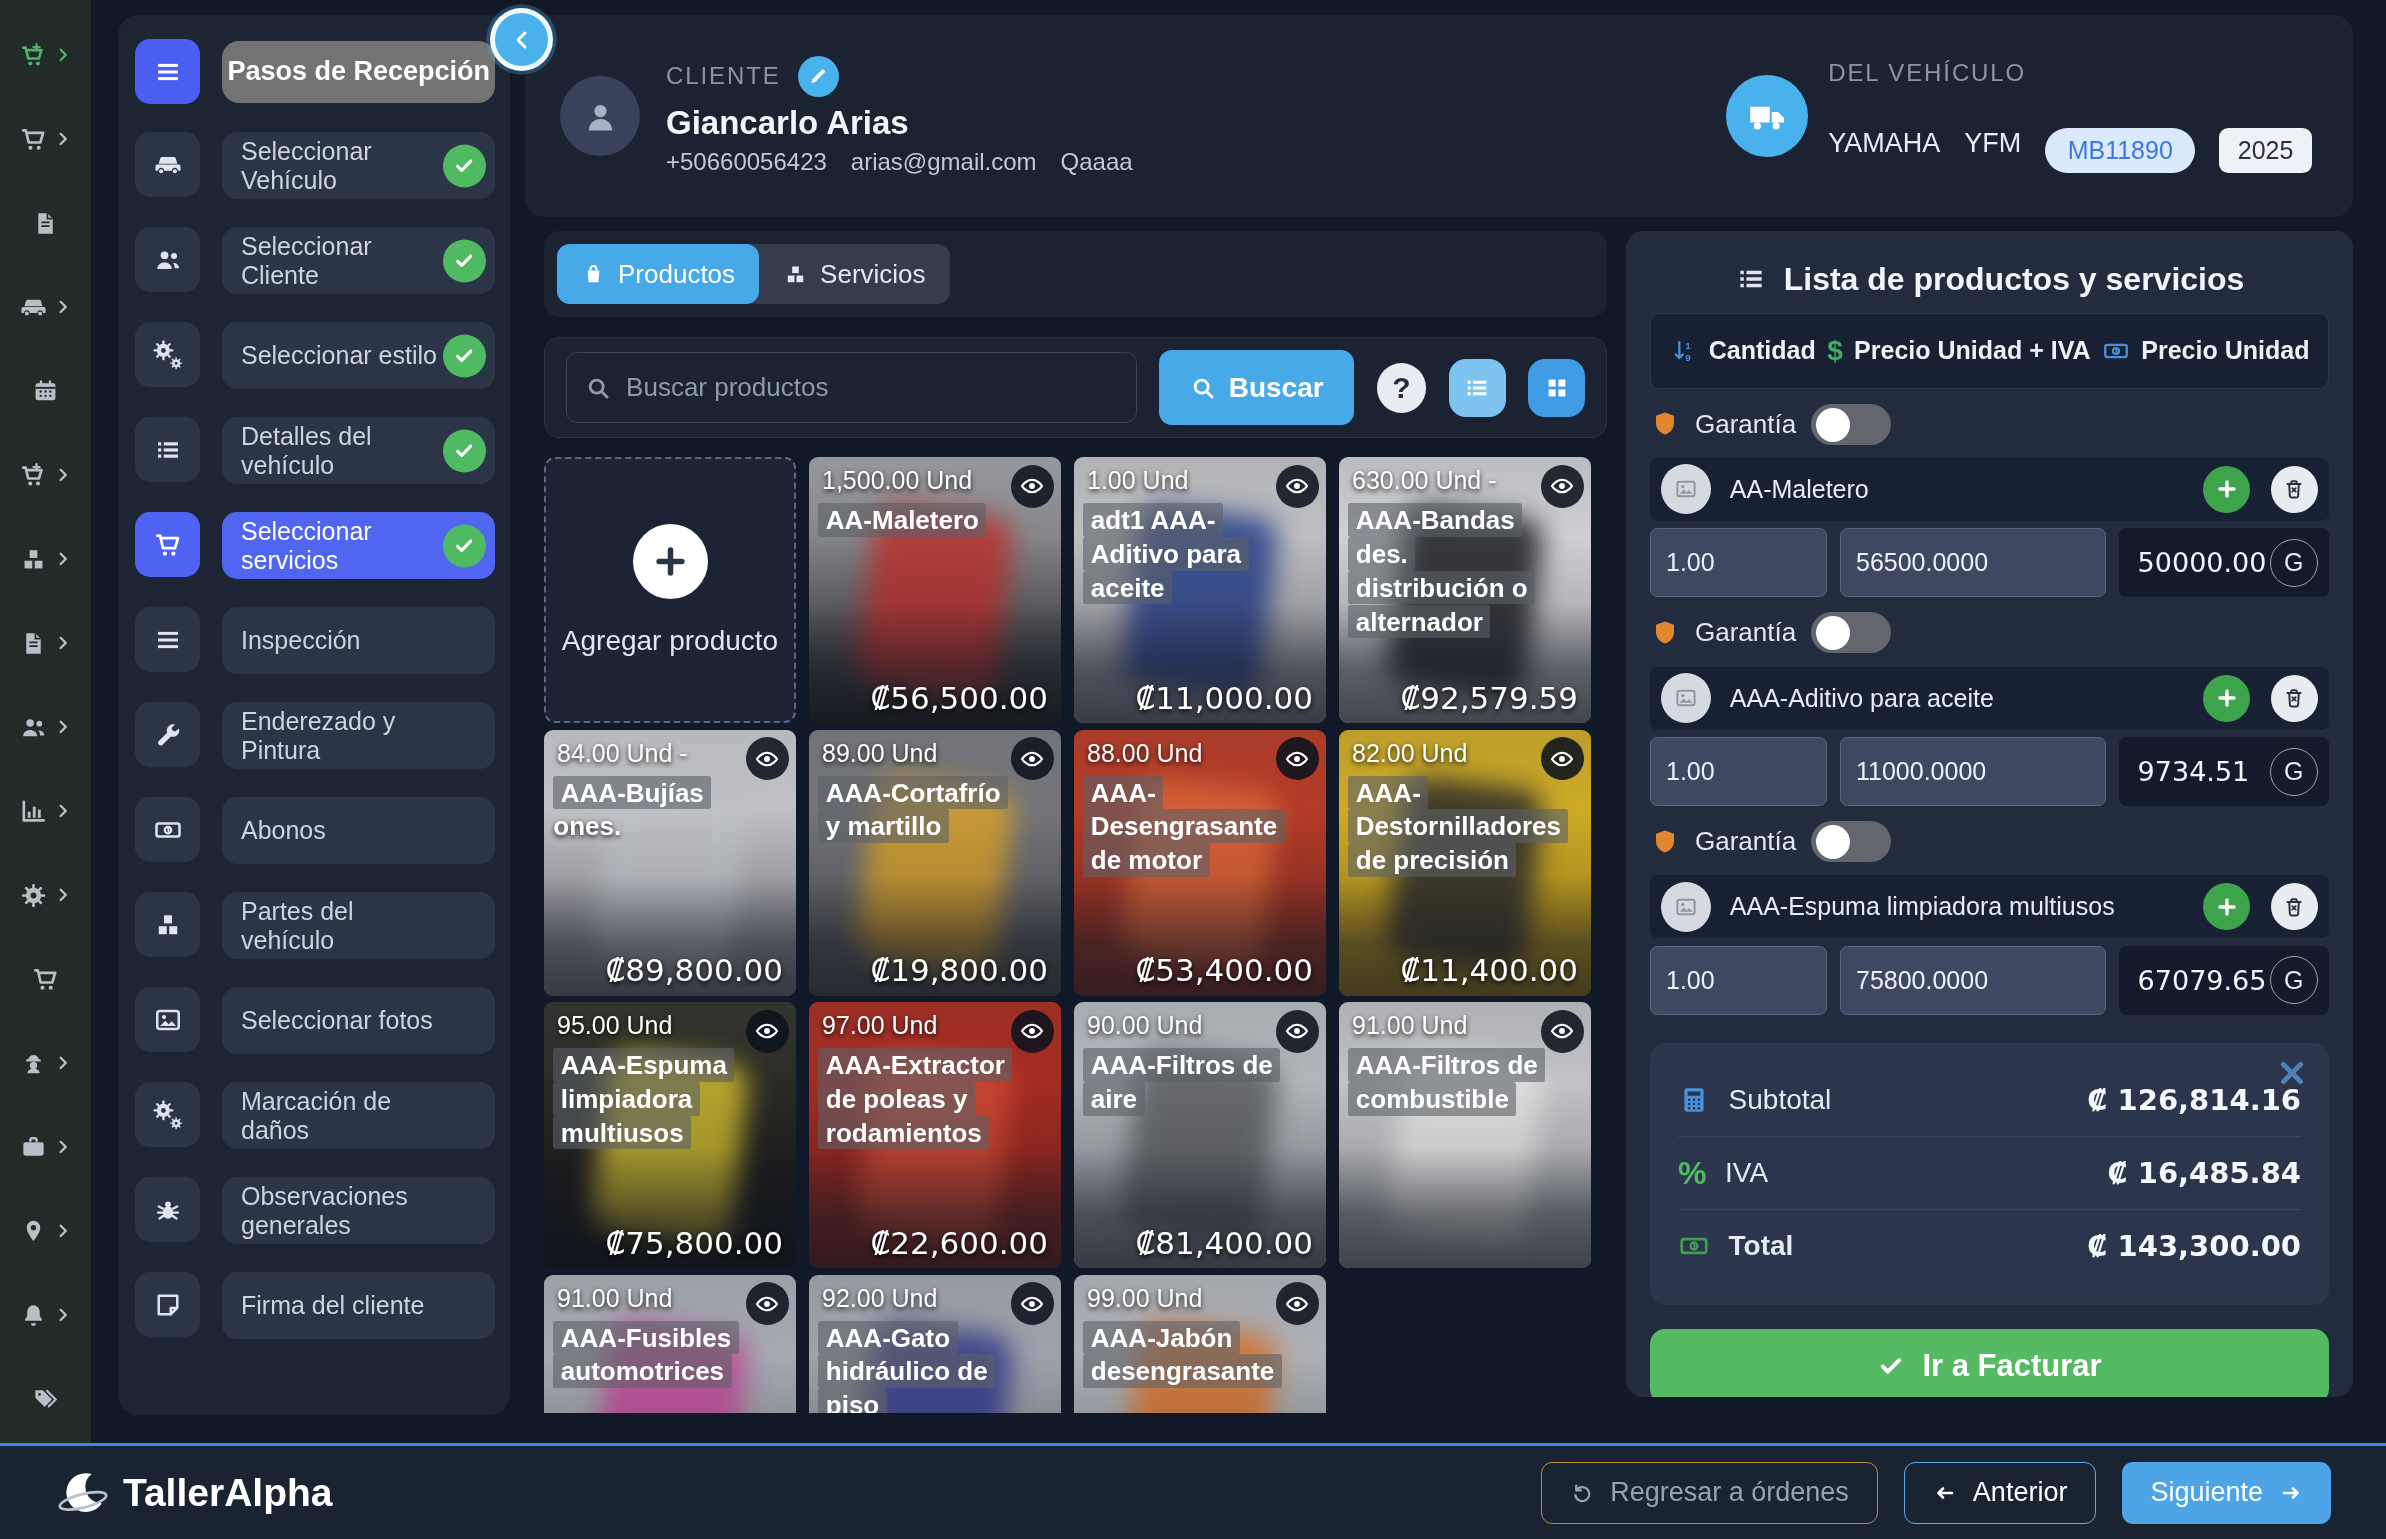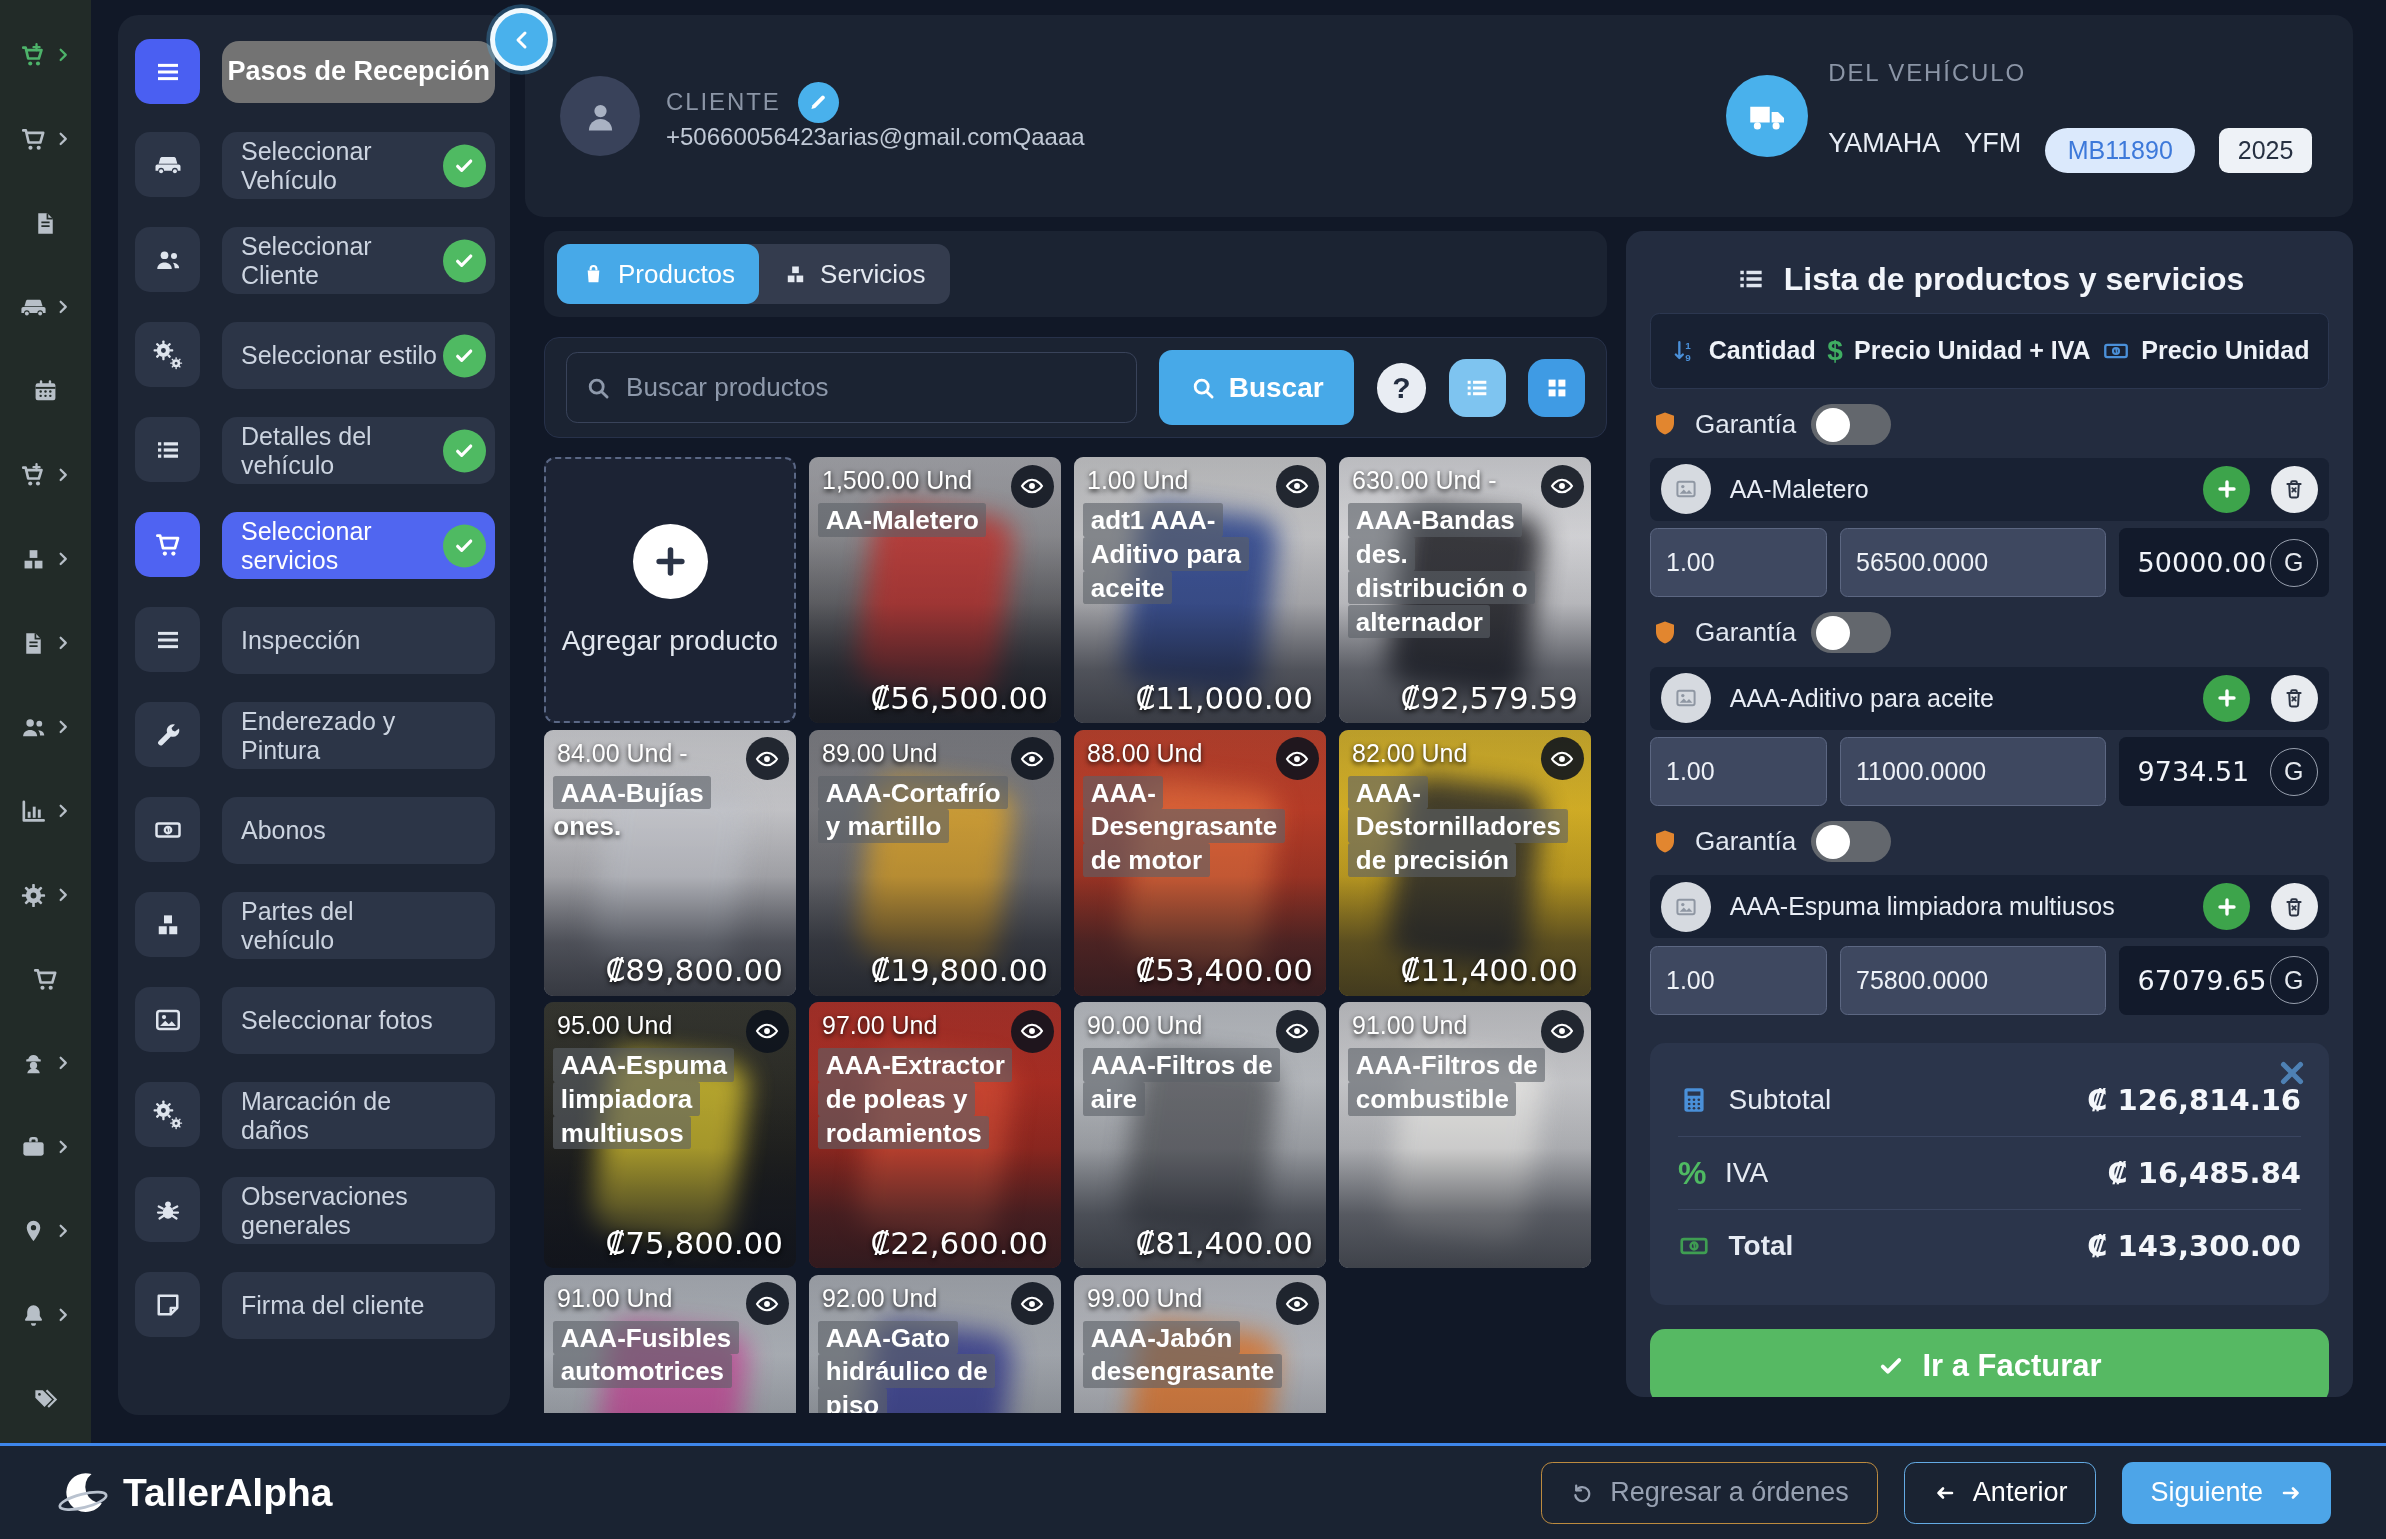--- a/index.html
+++ b/index.html
@@ -32,21 +32,21 @@
   
   .header{position:absolute;left:525px;top:15px;width:1828px;height:202px;background:#1b2332;border-radius:18.6px;display:flex;align-items:center;justify-content:space-between;padding:0 41px 0 35px;}
   .client{display:flex;align-items:center;gap:26px;}
   .avatar{width:80px;height:80px;border-radius:50%;background:#39425a;color:#a9b2c3;display:flex;align-items:center;justify-content:center;}
   .avatar svg{width:41px;height:41px;}
   .small-label{color:#8b95a6;font-size:24px;letter-spacing:1.9px;}
   .clabelrow{display:flex;align-items:center;gap:17px;}
   .editbtn{width:41px;height:41px;border-radius:50%;background:#49b1ec;color:#fff;display:flex;align-items:center;justify-content:center;cursor:pointer;}
   .editbtn svg{width:20.5px;height:20.5px;}
   .cname{font-size:33px;font-weight:bold;color:#f2f5fa;margin:7.5px 0 5.6px;}
-  .csub{display:flex;color:#c0c9d6;font-size:24px;}
+  .csub{display:flex;gap:24px;color:#c0c9d6;font-size:24px;}
   .vehicle{display:flex;align-items:center;gap:20px;}
   .truckc{width:82px;height:82px;border-radius:50%;background:#49b1ec;color:#fff;display:flex;align-items:center;justify-content:center;}
   .truckc svg{width:45px;height:45px;}
   .vcol{display:flex;flex-direction:column;gap:41px;}
   .vrow{display:flex;gap:24px;font-size:27px;color:#e8edf5;}
   .plate{background:#dbe9fc;color:#3d79da;border-radius:931px;padding:8.4px 22.4px;font-size:25px;}
   .year{background:#eef2f7;color:#273142;border-radius:9.3px;padding:8.4px 18.6px;font-size:25px;}
 
   
   .tabscard{position:absolute;left:544px;top:231px;width:1063px;height:86px;background:#1b2332;border-radius:15px;display:flex;align-items:center;padding:0 13px;}
@@ -637,20 +637,21 @@
       <div class="clabelrow">
         <span class="small-label">CLIENTE</span>
         <span class="editbtn">
             <span id="edit-ic">
               <svg viewBox="0 0 24 24">
                 <path d="M4 20l1.2-4.4L16 4.8a2 2 0 0 1 2.8 0l.4.4a2 2 0 0 1 0 2.8L8.4 18.8z" fill="currentColor"></path>
               </svg>
             </span>
           </span>
       </div>
+      <div class="cname">Giancarlo Arias</div>
       <div class="csub">
         <span>+50660056423</span>
         <span>arias@gmail.com</span>
         <span>Qaaaa</span>
       </div>
     </div>
   </div>
   <div class="vehicle">
     <div class="truckc" id="truck-ic">
         <svg viewBox="0 0 24 24">

